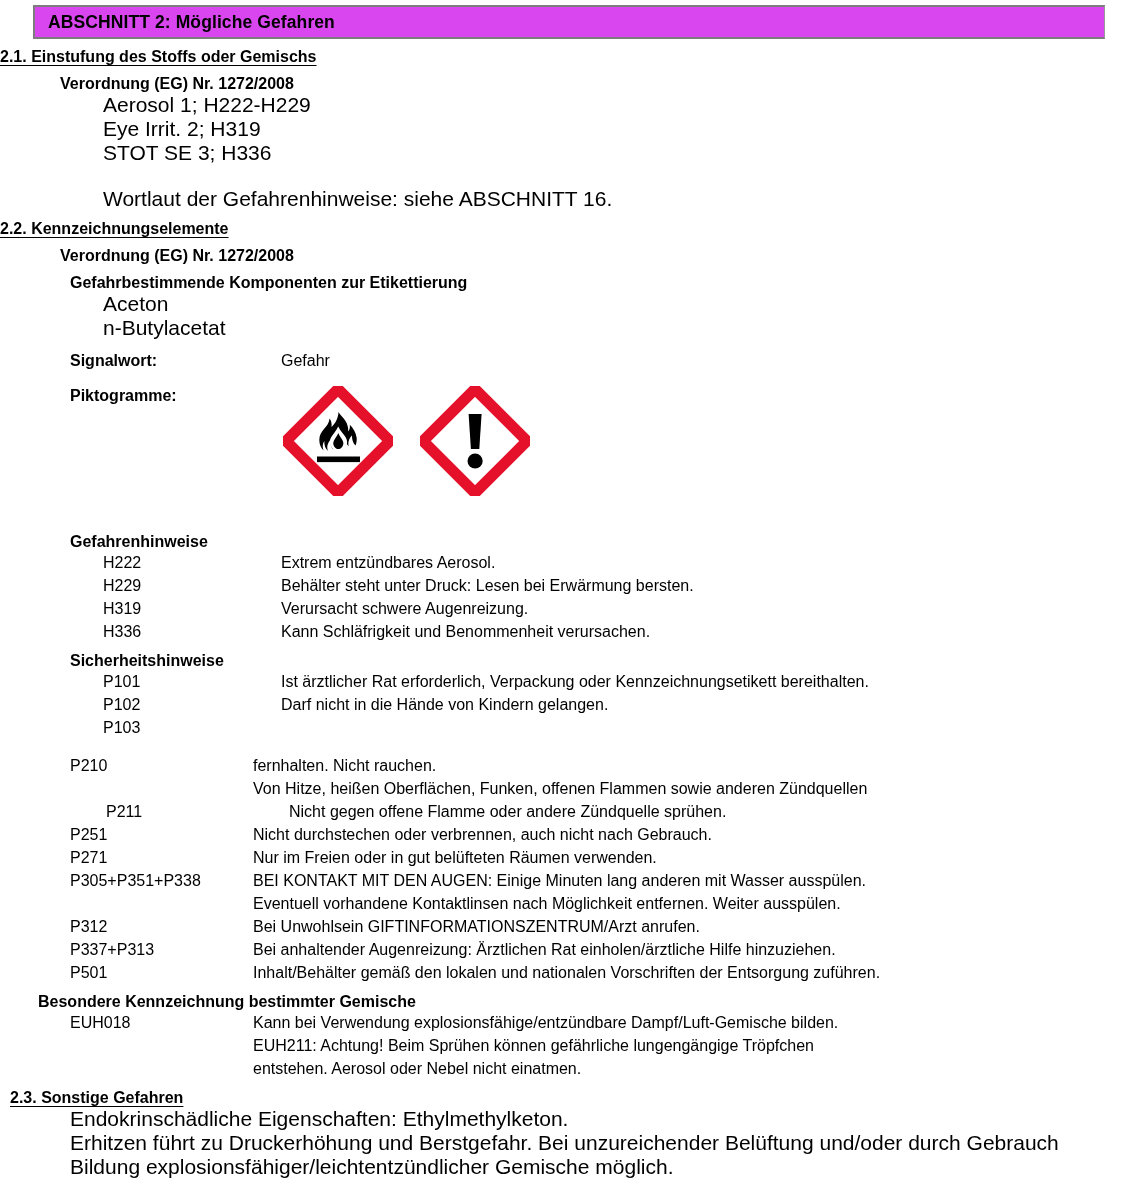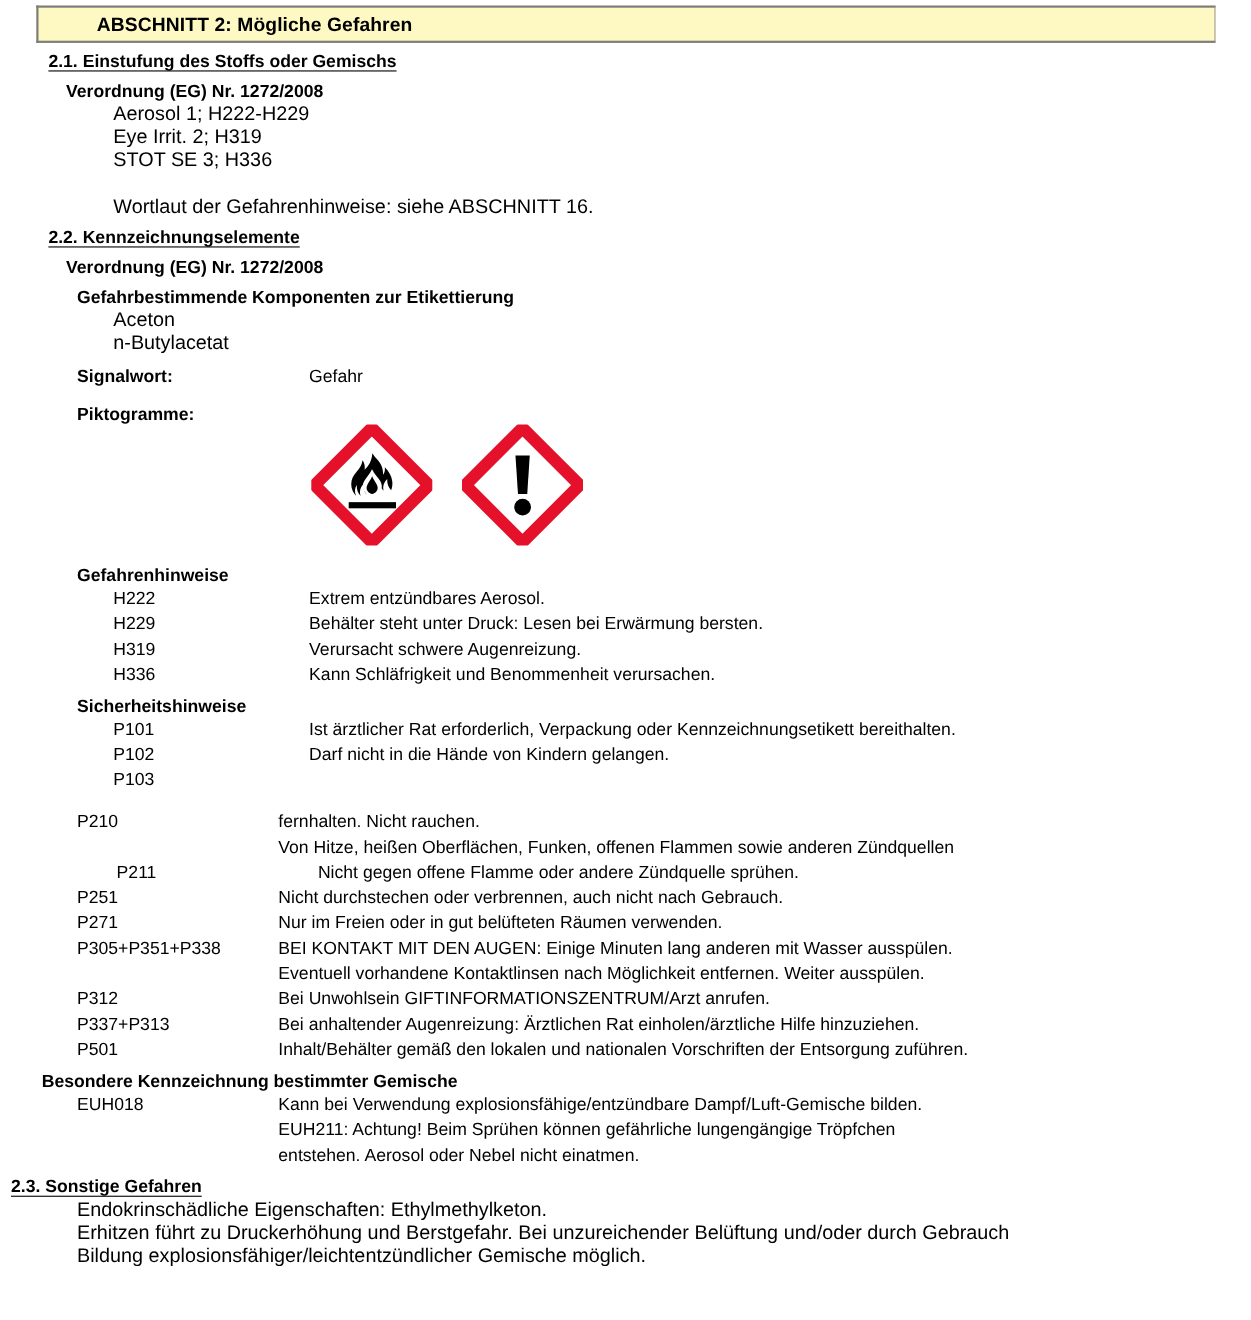--- a/index.html
+++ b/index.html
@@ -23,29 +23,28 @@
     padding-top: 4px;
   }
 
   
   .section-bar {
     position: absolute;
     left: 33px;
     top: 5px;
     width: 1072px;
     height: 34px;
-    background: #fef9c3;
+    background: #d946ef;
     border-top: 2px solid #7d7d7d;
     border-left: 2px solid #7d7d7d;
     border-right: 1px solid #9a9a9a;
     border-bottom: 2px solid #7d7d7d;
     box-sizing: border-box;
     display: flex;
     align-items: center;
-    padding-left: 40px;
   }
   .section-bar-title {
     font-size: 17.5px;
     font-weight: bold;
     padding-left: 13px;
     letter-spacing: 0.1px;
     white-space: nowrap;
   }
 
   
@@ -62,21 +61,21 @@
     text-decoration: underline;
     text-underline-offset: 3px;
     white-space: nowrap;
   }
   .bold-line {
     font-size: 16px;
     font-weight: bold;
     white-space: nowrap;
   }
   .plain-line {
-    font-size: 18px;
+    font-size: 21px;
     white-space: nowrap;
   }
 
   .row {
     display: flex;
     align-items: flex-start;
     font-size: 16px;
     line-height: 23px;
   }
   .code-col {
@@ -84,21 +83,21 @@
     white-space: nowrap;
   }
   .desc-col {
     flex: 1 1 auto;
   }
   .desc-col .desc-line {
     white-space: nowrap;
   }
 
   
-  .ind-44  { margin-left: 44px; }
+  .ind-44  { }
   .ind-60  { margin-left: 60px; }
   .ind-70  { margin-left: 70px; }
   .ind-103 { margin-left: 103px; }
   .ind-38  { margin-left: 38px; }
   .ind-10  { margin-left: 10px; }
 
   
   .pictograms {
     position: absolute;
     left: 283px;

